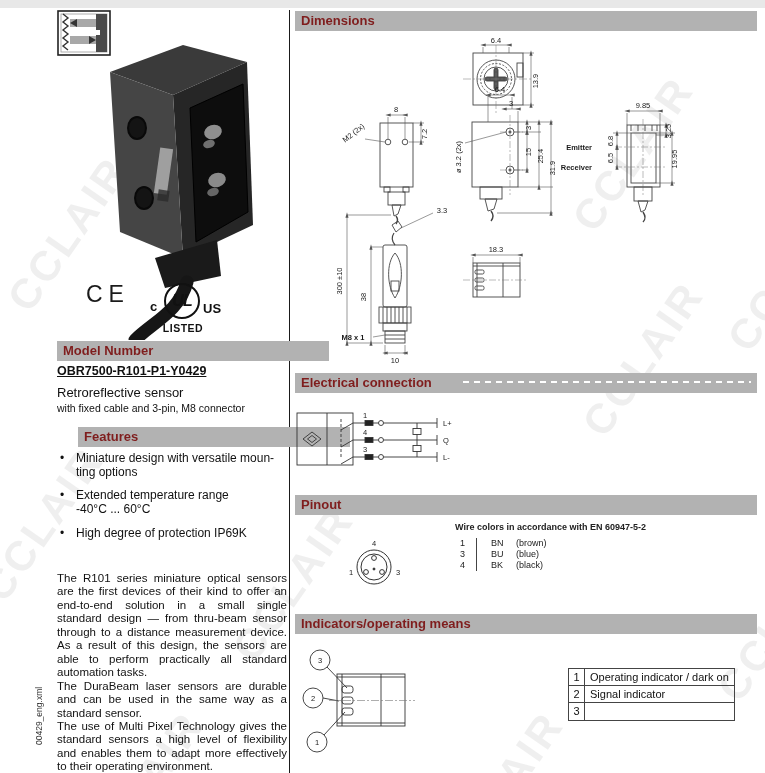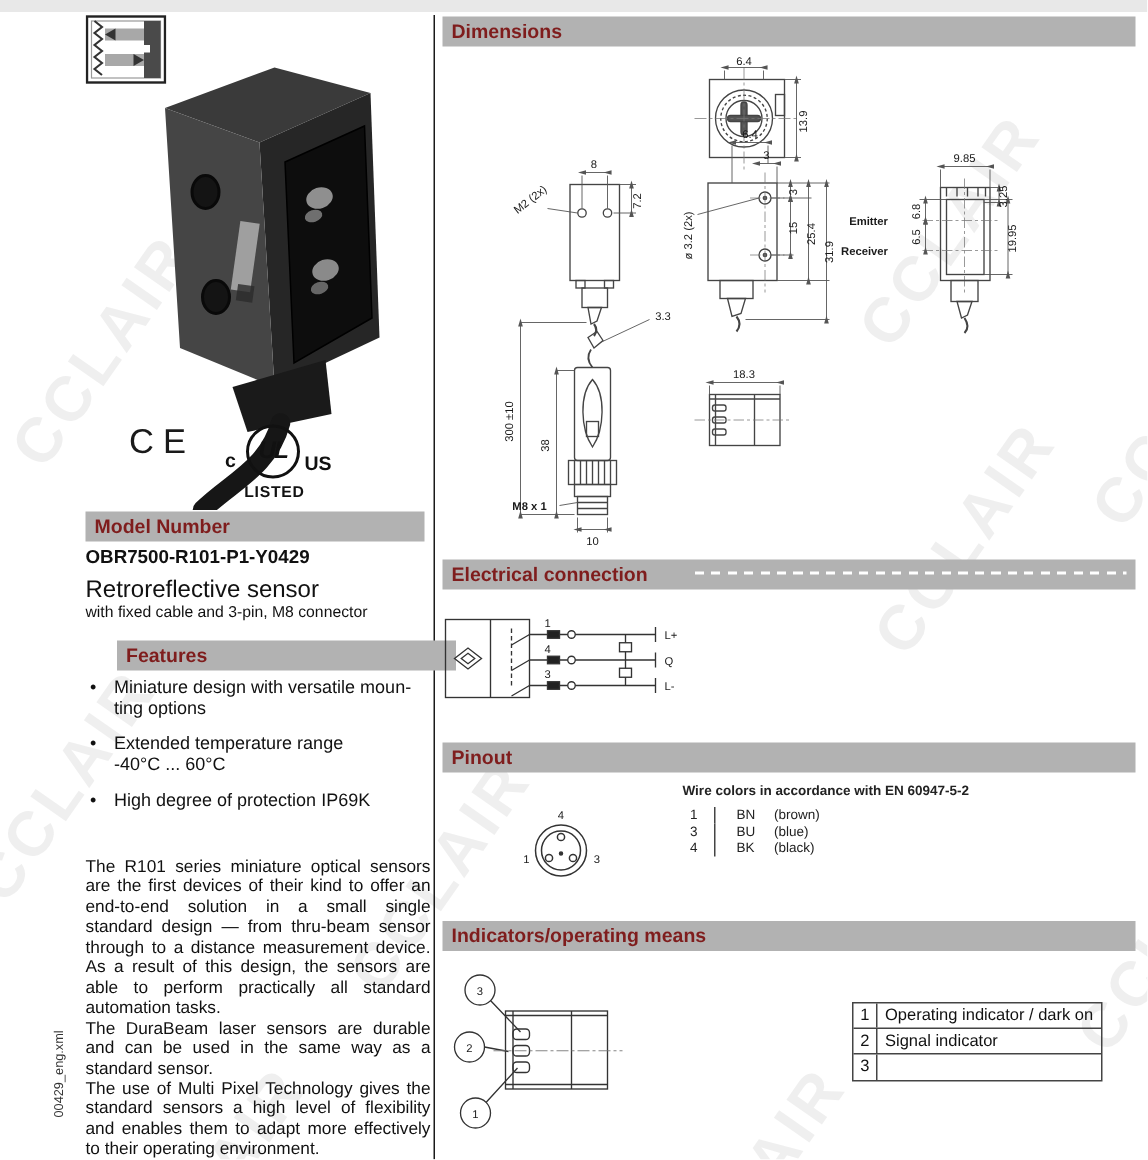--- a/index.html
+++ b/index.html
@@ -13,28 +13,28 @@
     position:absolute; font-size:42px; font-weight:bold; letter-spacing:3px;
     color:rgba(120,120,120,0.12); transform:rotate(-55deg); white-space:nowrap;
     pointer-events:none; z-index:0;
   }
   .topband { position:absolute; left:0; top:0; width:765px; height:8px; background:#e8e8e8; }
   .divider { position:absolute; left:289px; top:10px; width:1px; height:763px; background:#1a1a1a; }
   .hdr {
     position:absolute; background:#b2b2b2; color:#7f1d1d; font-weight:bold;
     font-size:13px; line-height:20px; padding-left:6px; height:20px; overflow:hidden;
   }
-  .hdr-left { left:57px; width:226px; }
+  .hdr-left { left:57px; width:272px; }
   .hdr-right { left:295px; width:462px; }
   .dashline {
     position:absolute; left:168px; right:6px; top:8px; height:2px;
     background:repeating-linear-gradient(90deg,#fff 0 6px, rgba(255,255,255,0) 6px 11px);
   }
-  .model-code { position:absolute; left:57px; top:364px; font-size:12.5px; font-weight:bold; }
-  .model-type { position:absolute; left:57px; top:385px; font-size:16px; }
+  .model-code { position:absolute; left:57px; top:364px; font-size:12.5px; font-weight:bold;text-decoration:underline; }
+  .model-type { position:absolute; left:57px; top:385px; font-size:13px; }
   .model-sub  { position:absolute; left:57px; top:402px; font-size:10.5px; }
   .features { position:absolute; left:57px; top:451px; width:228px; }
   .feat-item { display:flex; margin-bottom:9px; font-size:12px; line-height:1.18; }
   .feat-item::before { content:"•"; width:16px; flex:0 0 16px; padding-left:3px; }
   .feat-text { white-space:pre-line; }
   .prodinfo {
     position:absolute; left:57px; top:572px; width:230px; font-size:11.5px;
     line-height:1.17; text-align:justify;
   }
   .prodinfo p { margin:0; }

